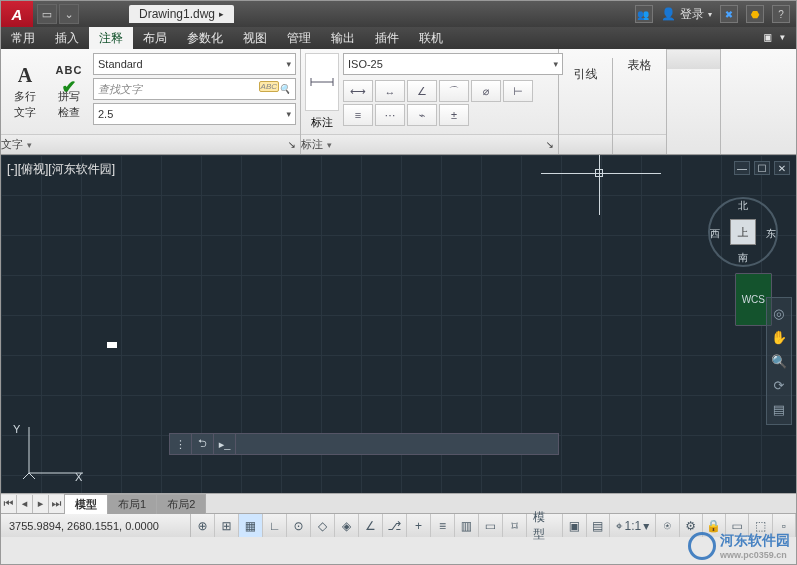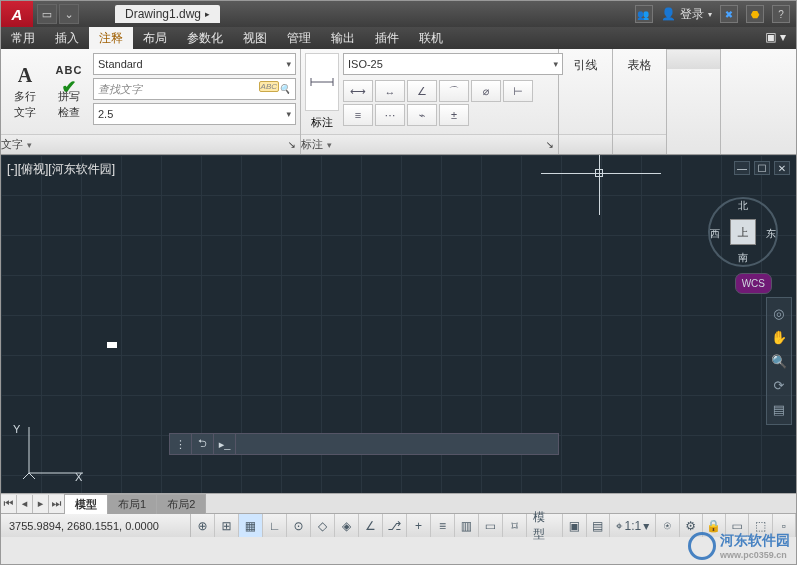--- a/index.html
+++ b/index.html
@@ -3,32 +3,32 @@
 <meta charset="utf-8">
 <style>
   * { margin:0; padding:0; box-sizing:border-box; font-family:"Microsoft YaHei","SimSun",Arial,sans-serif; }
   body { width:797px; height:565px; background:#e8e8e8; overflow:hidden; border:1px solid #999; position:relative; }
 
   
   .titlebar { height:26px; background:linear-gradient(#5a5a5a,#3d3d3d); display:flex; align-items:center; color:#ddd; font-size:11px; position:relative; }
   .app-icon { width:32px; height:26px; background:linear-gradient(#c23,#a12); display:flex; align-items:center; justify-content:center; color:#fff; font-weight:bold; font-size:15px; font-style:italic; }
   .qat { display:flex; gap:2px; padding:0 4px; }
   .qat-btn { width:20px; height:20px; background:#555; border:1px solid #666; display:flex; align-items:center; justify-content:center; color:#ccc; font-size:11px; cursor:pointer; }
-  .doc-tab { background:#eee; color:#333; padding:2px 10px; font-size:12px; margin-left:32px; border-radius:2px 2px 0 0; display:flex; align-items:center; gap:4px; }
+  .doc-tab { background:#eee; color:#333; padding:2px 10px; font-size:12px; margin-left:46px; border-radius:2px 2px 0 0; display:flex; align-items:center; gap:4px; }
   .search-box { background:#fff; height:18px; width:120px; margin-left:8px; font-size:11px; color:#888; padding:0 4px; display:flex; align-items:center; }
   .tb-right { margin-left:auto; display:flex; align-items:center; gap:8px; padding-right:6px; }
   .tb-btn { width:18px; height:18px; background:#555; border:1px solid #777; display:flex; align-items:center; justify-content:center; color:#ccc; font-size:10px; }
   .login { display:flex; align-items:center; gap:4px; font-size:12px; }
   .win-controls { position:absolute; top:-1px; right:-1px; display:flex; background:#fff; border:1px solid #888; }
   .win-controls span { width:26px; height:18px; display:flex; align-items:center; justify-content:center; font-size:11px; color:#333; border-left:1px solid #ccc; }
 
   
   .menu { height:22px; background:linear-gradient(#4b4b4b,#363636); display:flex; color:#e5e5e5; font-size:12px; }
-  .menu-item { padding:3px 10px; cursor:pointer; }
-  .menu-item.active { background:#f4f4f4; color:#a16207;text-align:right; }
+  .menu-item { padding:3px 10px; cursor:pointer;font-family:Liberation Mono, monospace; }
+  .menu-item.active { background:#f4f4f4; color:#14532d;text-align:right; }
 
   
   .ribbon { height:106px; background:linear-gradient(#f9f9f9,#e6e6e6); display:flex; border-bottom:1px solid #9a9a9a; }
   .panel { border-right:1px solid #b8b8b8; display:flex; flex-direction:column; }
   .panel-body { flex:1; display:flex; padding:4px; gap:4px; }
   .panel-title { height:20px; background:linear-gradient(#eee,#dcdcdc); border-top:1px solid #ccc; font-size:11px; color:#444; display:flex; align-items:center; justify-content:center; gap:4px; }
   .panel-title .arr { font-size:9px; color:#666; }
 
   .big-btn { width:40px; display:flex; flex-direction:column; align-items:center; justify-content:center; font-size:11px; color:#333; gap:1px; cursor:pointer; }
   .big-btn .ico { font-size:20px; height:24px; display:flex; align-items:center; }
@@ -67,21 +67,21 @@
   .ucs .x { position:absolute; bottom:-2px; left:62px; }
   .ucs svg { position:absolute; bottom:0; left:8px; }
 
   .viewcube { position:absolute; top:42px; right:18px; width:70px; height:70px; z-index:3; color:#cfd8de; font-size:10px; }
   .viewcube .ring { position:absolute; inset:0; border:2px solid #4a5a66; border-radius:50%; }
   .viewcube .face { position:absolute; top:22px; left:22px; width:26px; height:26px; background:#d7dde2; color:#333; display:flex; align-items:center; justify-content:center; font-size:11px; border:1px solid #888; }
   .viewcube .n { position:absolute; top:2px; left:30px; }
   .viewcube .s { position:absolute; bottom:2px; left:30px; }
   .viewcube .e { position:absolute; top:30px; right:2px; }
   .viewcube .w { position:absolute; top:30px; left:2px; }
-  .wcs-badge { position:absolute; top:118px; right:24px; z-index:3; background:#701a75; color:#cfd8de; font-size:10px; padding:4px 6px; border-radius:7px; border:1px solid #556; }
+  .wcs-badge { position:absolute; top:118px; right:24px; z-index:3; background:#14532d; color:#cfd8de; font-size:10px; padding:20px 6px; border-radius:1px; border:1px solid #556; }
 
   .navbar { position:absolute; top:142px; right:4px; width:26px; background:rgba(58,71,83,.45); border:1px solid #4a5a66; display:flex; flex-direction:column; gap:6px; padding:6px 0; align-items:center; z-index:3; }
   .navbar span { width:18px; height:18px; color:#90a0ad; font-size:13px; display:flex; align-items:center; justify-content:center; cursor:pointer; }
 
   
   .cmd { position:absolute; bottom:38px; left:168px; height:22px; width:390px; background:#3a4753; border:1px solid #556; display:flex; align-items:center; font-size:11px; color:#cfd8de; z-index:5; }
   .cmd .cbtn { width:22px; height:20px; display:flex; align-items:center; justify-content:center; border-right:1px solid #556; color:#cfd8de; }
   .cmd input { flex:1; background:transparent; border:0; color:#9fb0bd; font-size:11px; padding:0 6px; outline:none; font-style:italic; }
 
   
@@ -220,21 +220,21 @@
         </div>
       </div>
     </div>
     <div class="panel-title">
       <span>标注</span>
         <span class="arr">▾</span>
         <span style="margin-left:auto;padding-right:4px;font-size:10px;">↘</span>
     </div>
   </div>
 
-  <div class="panel simple" style="width:54px;">
+  <div class="panel simple" style="width:54px;margin-top:9px;">
     <div class="panel-body">
         <div class="simple-btn">引线</div>
       </div>
     <div class="panel-title"></div>
   </div>
   <div class="panel simple" style="width:54px;">
     <div class="panel-body">
         <div class="simple-btn">表格</div>
       </div>
     <div class="panel-title"></div>

